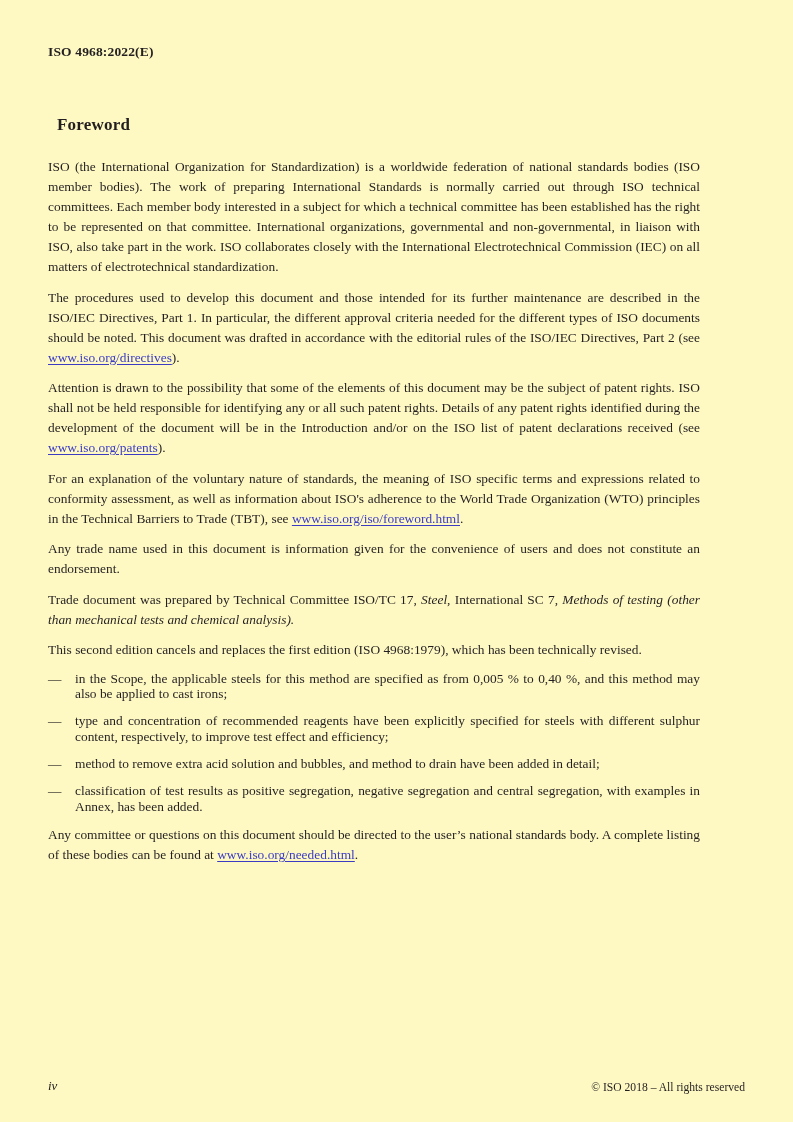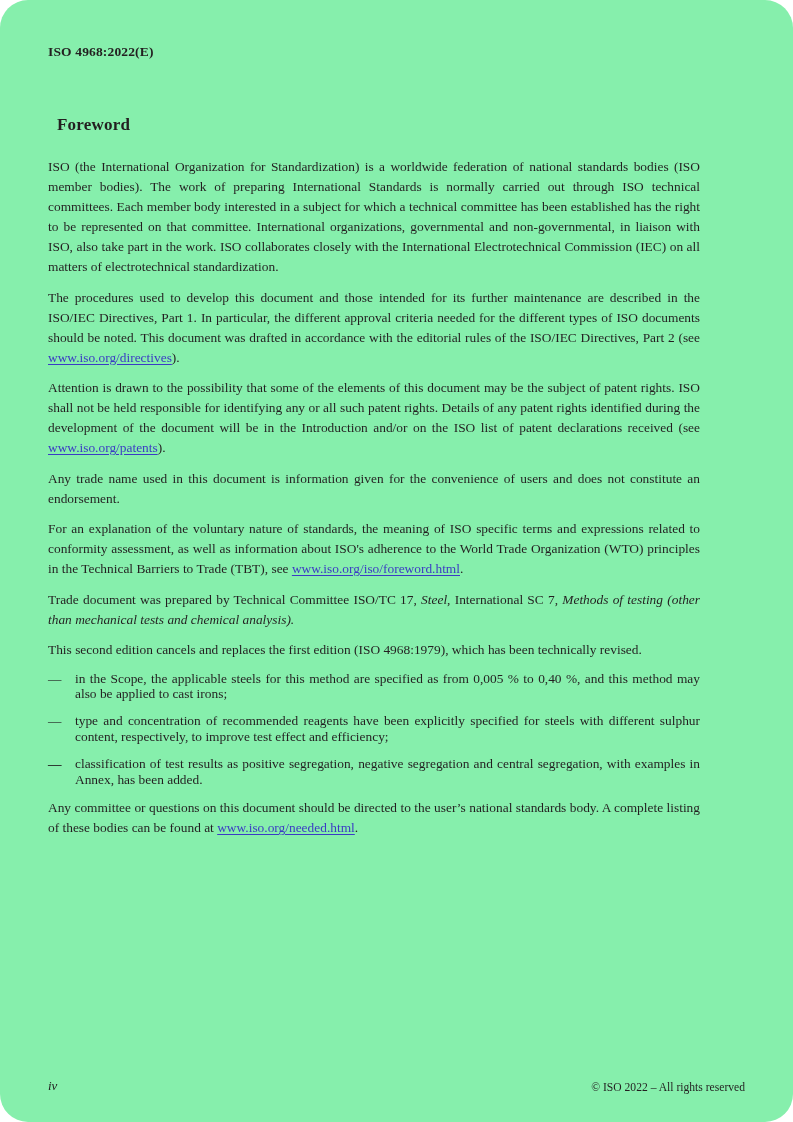--- a/index.html
+++ b/index.html
@@ -10,24 +10,23 @@
   }
   body {
     font-family: "Liberation Serif", "DejaVu Serif", serif;
     color: #231f20;
   }
   .page {
     position: relative;
     width: 793px;
     height: 1122px;
     margin: 0 auto;
-    background: #86efac;
+    background: #fef9c3;
     box-sizing: border-box;
     overflow: hidden;
-    border-radius: 28px;
   }
   .running-head {
     position: absolute;
     left: 48px;
     top: 44px;
     font-size: 13.5px;
     font-weight: bold;
     letter-spacing: 0.15px;
     color: #231f20;
     white-space: nowrap;
@@ -137,55 +136,55 @@
 
     <p class="para">
       <span>The procedures used to develop this document and those intended for its further maintenance are described in the ISO/IEC Directives, Part 1. In particular, the different approval criteria needed for the different types of ISO documents should be noted. This document was drafted in accordance with the editorial rules of the ISO/IEC Directives, Part 2 (see </span><a class="doclink" href="#">www.iso.org/directives</a><span>).</span>
     </p>
 
     <p class="para">
       <span>Attention is drawn to the possibility that some of the elements of this document may be the subject of patent rights. ISO shall not be held responsible for identifying any or all such patent rights. Details of any patent rights identified during the development of the document will be in the Introduction and/or on the ISO list of patent declarations received (see </span><a class="doclink" href="#">www.iso.org/patents</a><span>).</span>
     </p>
 
     <p class="para">
-      <span>Any trade name used in this document is information given for the convenience of users and does not constitute an endorsement.</span>
+      <span>For an explanation of the voluntary nature of standards, the meaning of ISO specific terms and expressions related to conformity assessment, as well as information about ISO's adherence to the World Trade Organization (WTO) principles in the Technical Barriers to Trade (TBT), see </span><a class="doclink" href="#">www.iso.org/iso/foreword.html</a><span>.</span>
     </p>
 
     <p class="para">
-      <span>For an explanation of the voluntary nature of standards, the meaning of ISO specific terms and expressions related to conformity assessment, as well as information about ISO's adherence to the World Trade Organization (WTO) principles in the Technical Barriers to Trade (TBT), see </span><a class="doclink" href="#">www.iso.org/iso/foreword.html</a><span>.</span>
+      <span>Any trade name used in this document is information given for the convenience of users and does not constitute an endorsement.</span>
     </p>
 
     <p class="para">
       <span>Trade document was prepared by Technical Committee ISO/TC 17, </span><em class="it">Steel</em><span>, International SC 7, </span><em class="it">Methods of testing (other than mechanical tests and chemical analysis).</em>
     </p>
 
     <p class="para">
       <span>This second edition cancels and replaces the first edition (ISO 4968:1979), which has been technically revised.</span>
     </p>
 
 
     <ul class="change-list">
       <li>
         <span class="dash">—</span><span>in the Scope, the applicable steels for this method are specified as from 0,005 % to 0,40 %, and this method may also be applied to cast irons;</span>
       </li>
       <li>
         <span class="dash">—</span><span>type and concentration of recommended reagents have been explicitly specified for steels with different sulphur content, respectively, to improve test effect and efficiency;</span>
       </li>
       <li>
-        <span class="dash">—</span>
+        <span class="dash">—</span><span>method to remove extra acid solution and bubbles, and method to drain have been added in detail;</span>
       </li>
       <li>
         <span class="dash">—</span><span>classification of test results as positive segregation, negative segregation and central segregation, with examples in Annex, has been added.</span>
       </li>
     </ul>
 
     <p class="para">
       <span>Any committee or questions on this document should be directed to the user’s national standards body. A complete listing of these bodies can be found at </span><a class="doclink" href="#">www.iso.org/needed.html</a><span>.</span>
     </p>
 
   </div>
 
   <div class="footer">
     <span class="folio">iv</span>
-    <span class="copyright">© ISO 2022 – All rights reserved</span>
+    <span class="copyright">© ISO 2018 – All rights reserved</span>
   </div>
 
 </div>
 
 </body></html>

